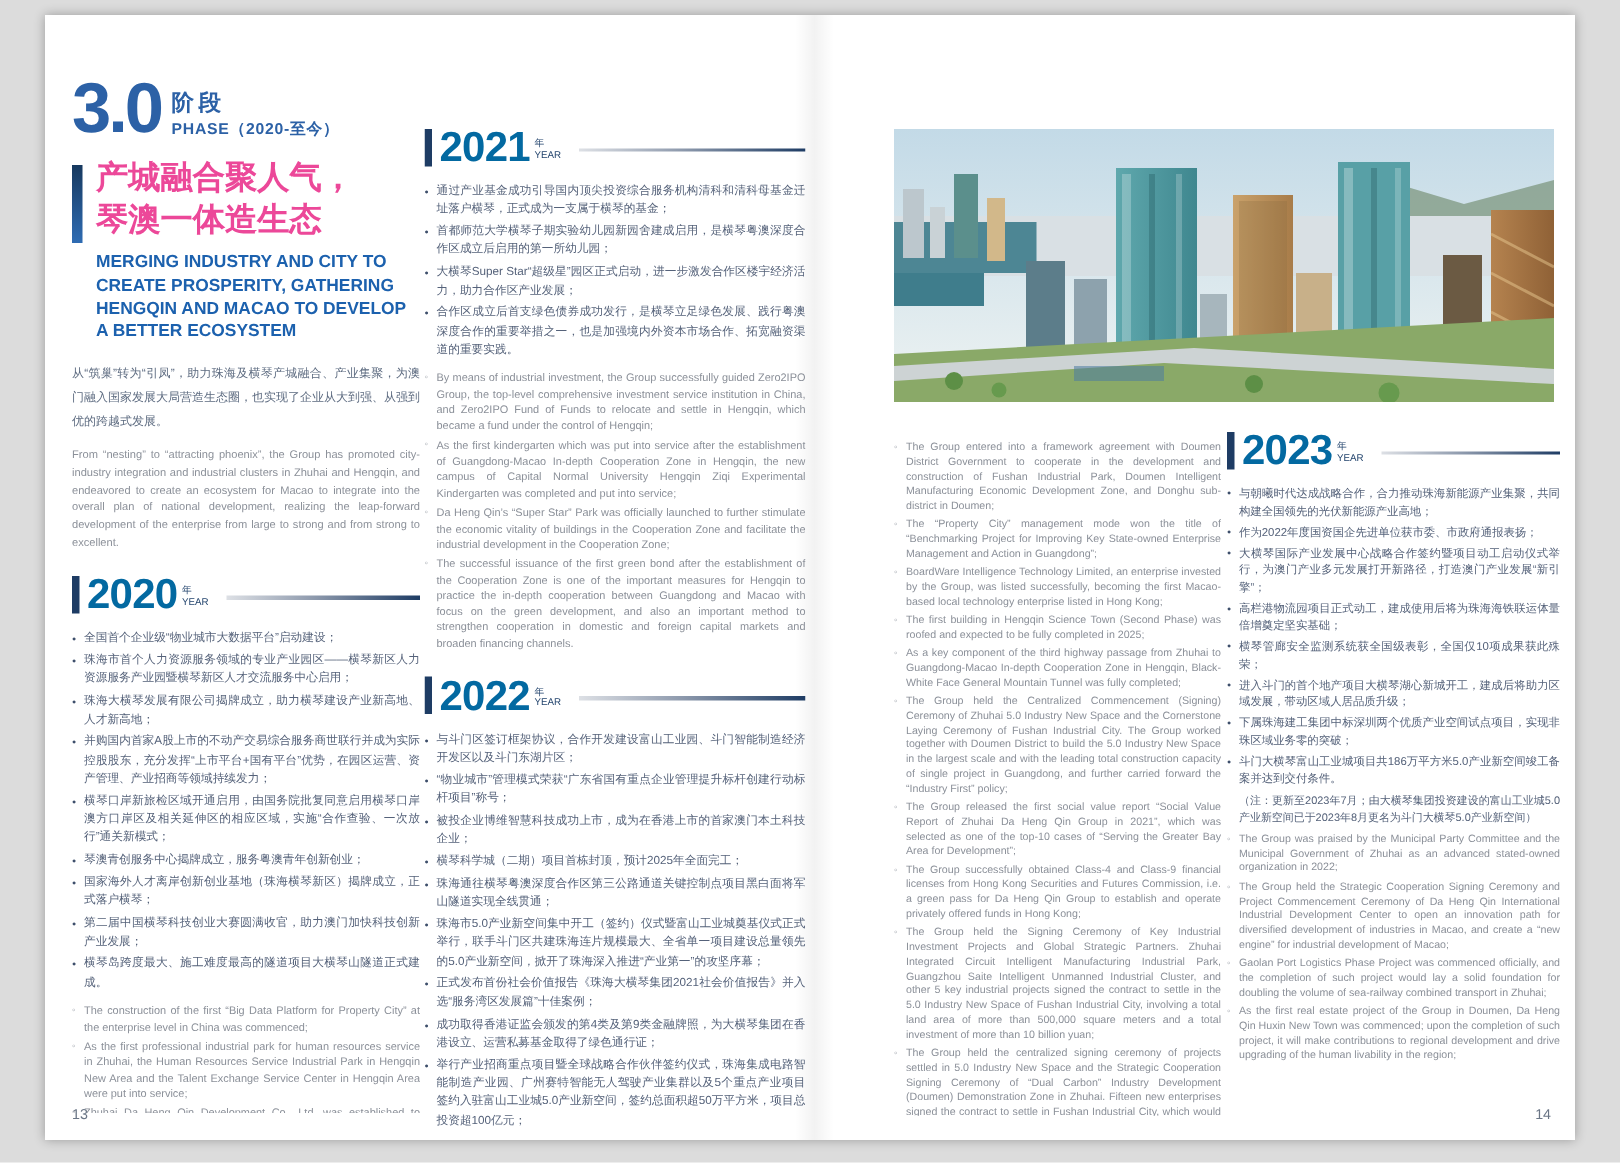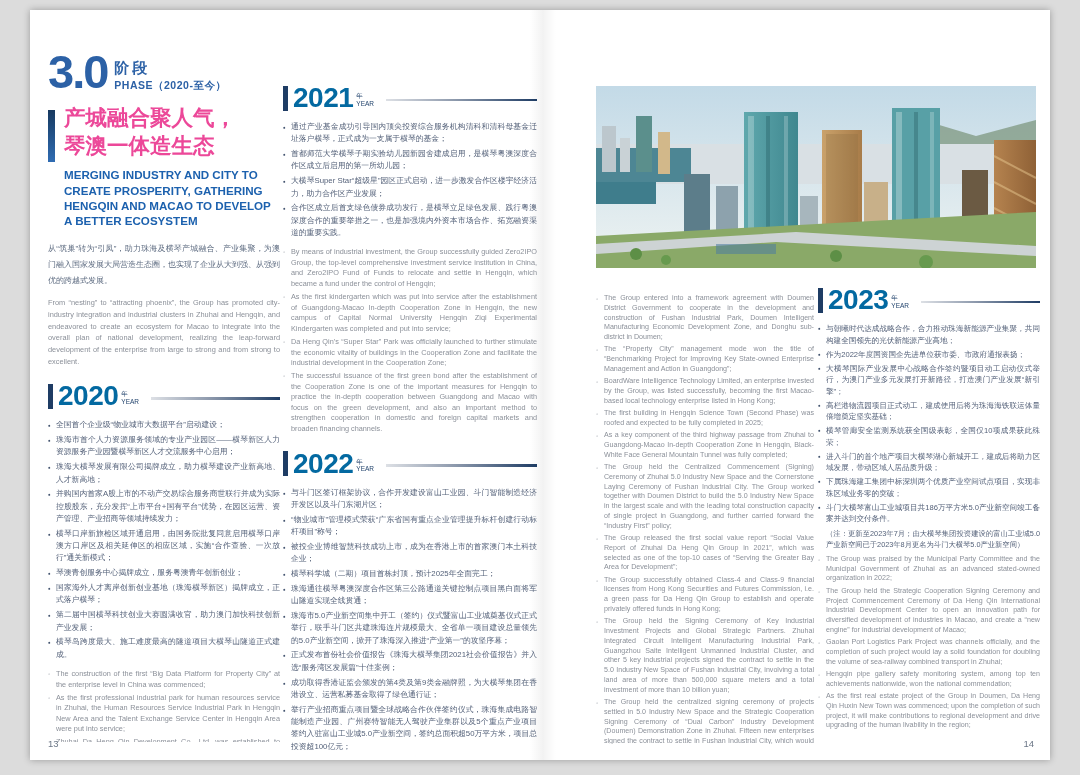--- a/index.html
+++ b/index.html
@@ -404,25 +404,21 @@
         <div class="li">
           <span class="bullet">◦</span>
           <span class="txt">The Group was praised by the Municipal Party Committee and the Municipal Government of Zhuhai as an advanced stated-owned organization in 2022;</span>
         </div>
         <div class="li">
           <span class="bullet">◦</span>
           <span class="txt">The Group held the Strategic Cooperation Signing Ceremony and Project Commencement Ceremony of Da Heng Qin International Industrial Development Center to open an innovation path for diversified development of industries in Macao, and create a “new engine” for industrial development of Macao;</span>
         </div>
         <div class="li">
           <span class="bullet">◦</span>
-          <span class="txt">Gaolan Port Logistics Park Project was channels officially, and the completion of such project would lay a solid foundation for doubling the volume of sea-railway combined transport in Zhuhai;</span>
-        </div>
-        <div class="li">
-          <span class="bullet">◦</span>
-          <span class="txt">Hengqin pipe gallery safety monitoring system, among top ten achievements nationwide, won the national commendation;</span>
+          <span class="txt">Gaolan Port Logistics Phase Project was commenced officially, and the completion of such project would lay a solid foundation for doubling the volume of sea-railway combined transport in Zhuhai;</span>
         </div>
         <div class="li">
           <span class="bullet">◦</span>
           <span class="txt">As the first real estate project of the Group in Doumen, Da Heng Qin Huxin New Town was commenced; upon the completion of such project, it will make contributions to regional development and drive upgrading of the human livability in the region;</span>
         </div>
       </div>
 
   </div>
 
   <div class="pagenum pn13">13</div>

